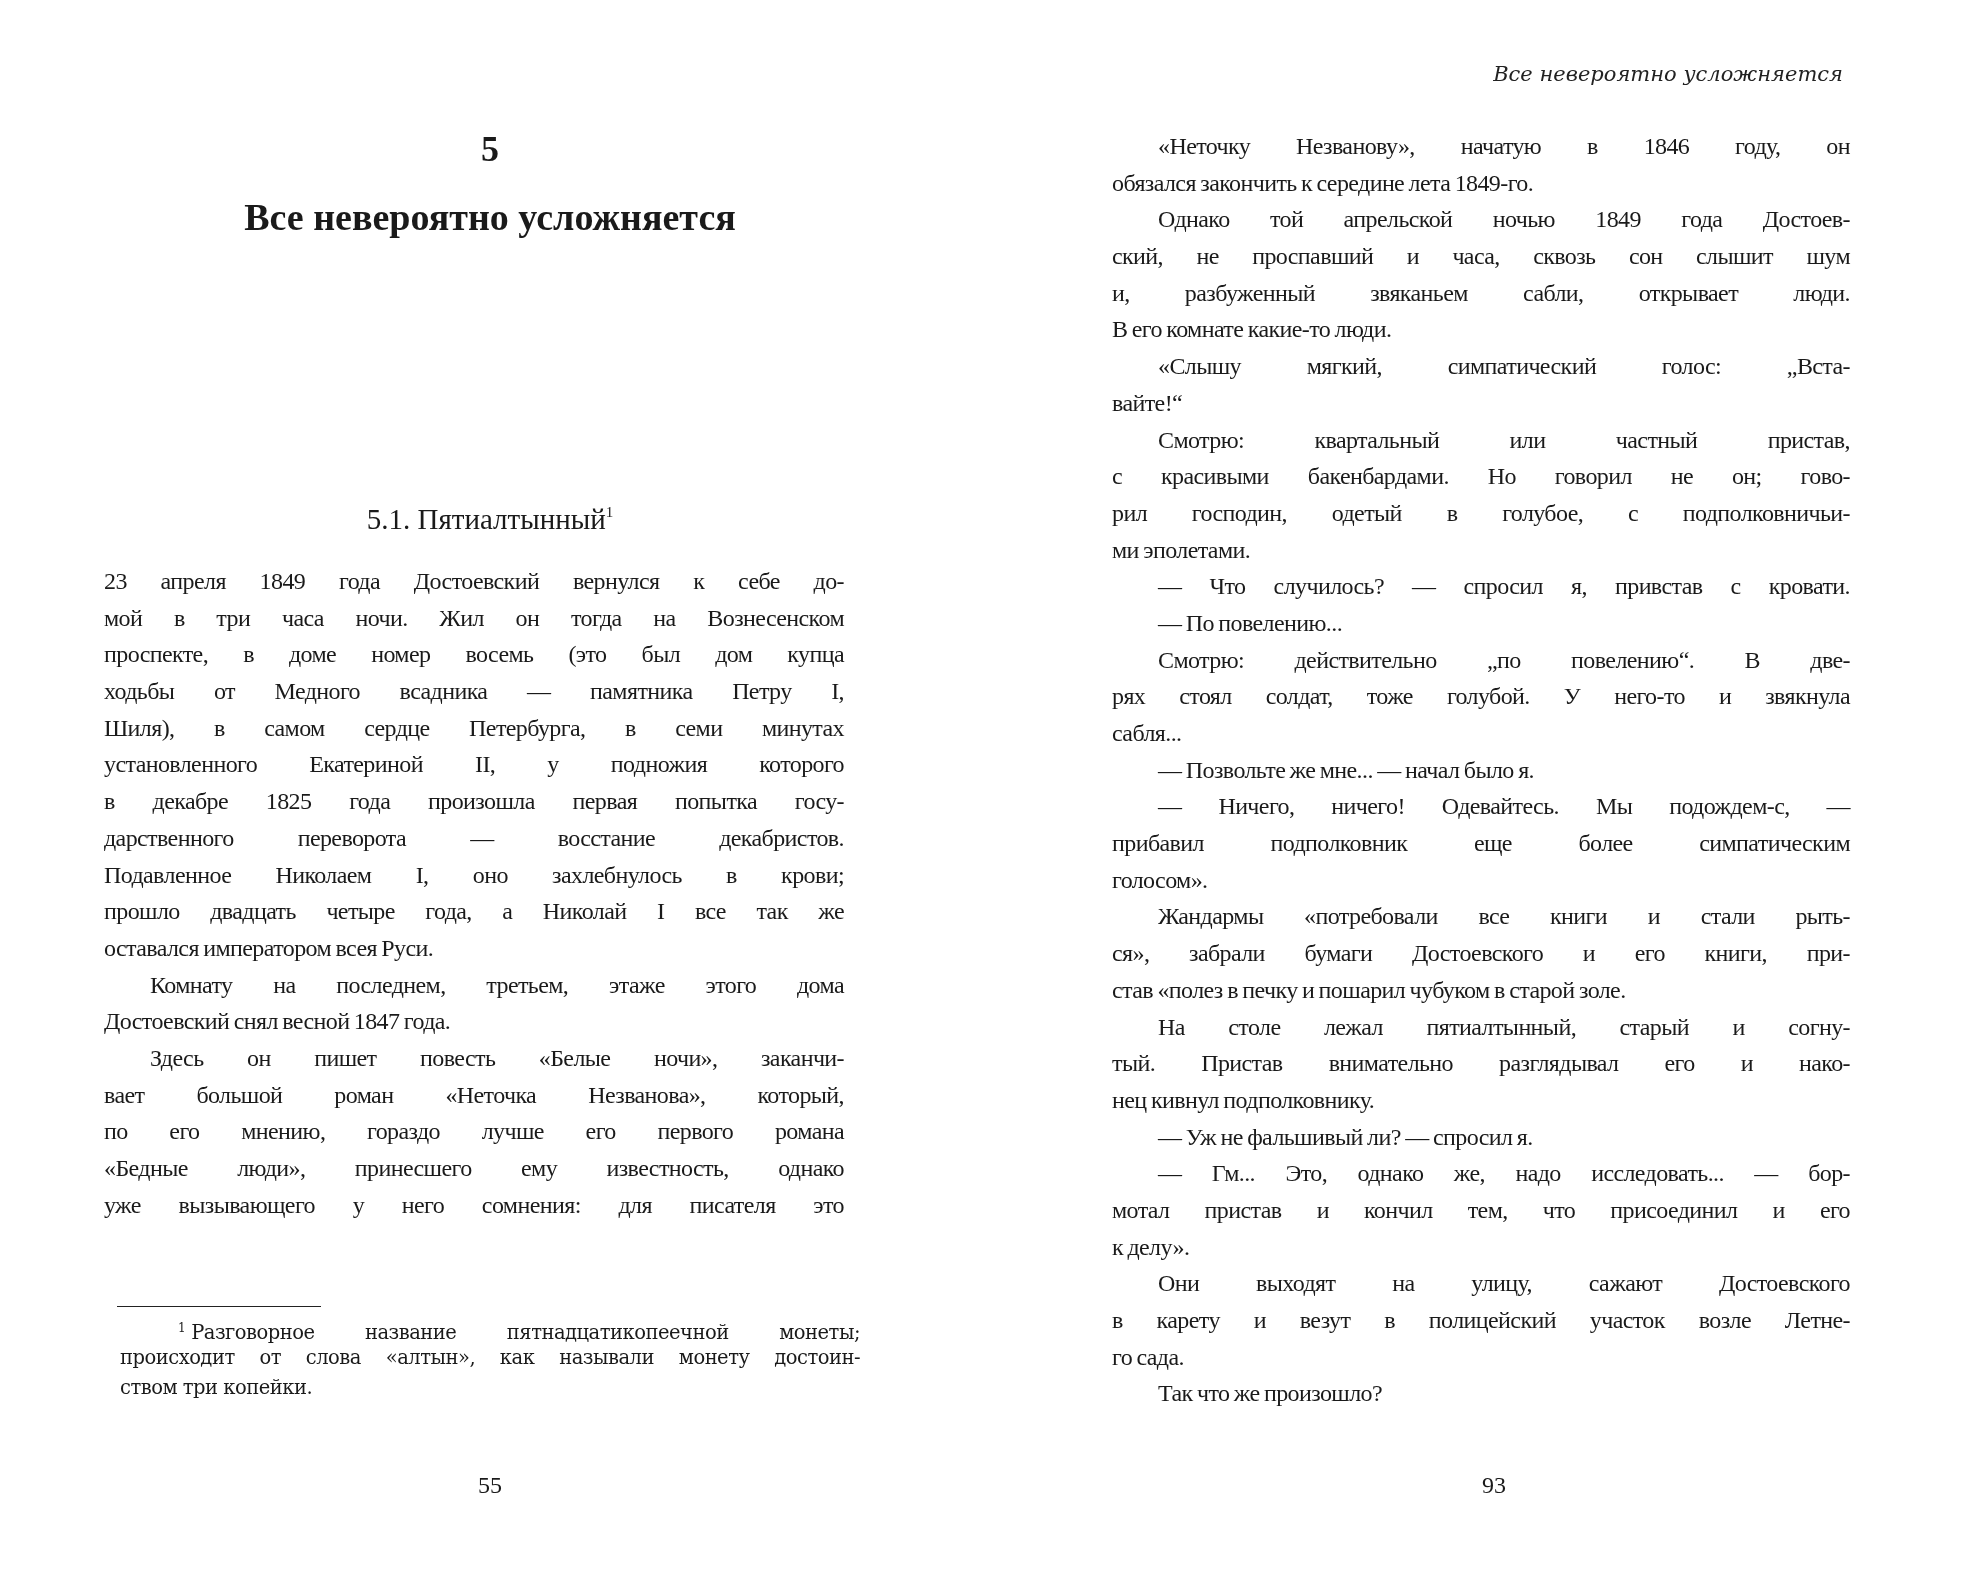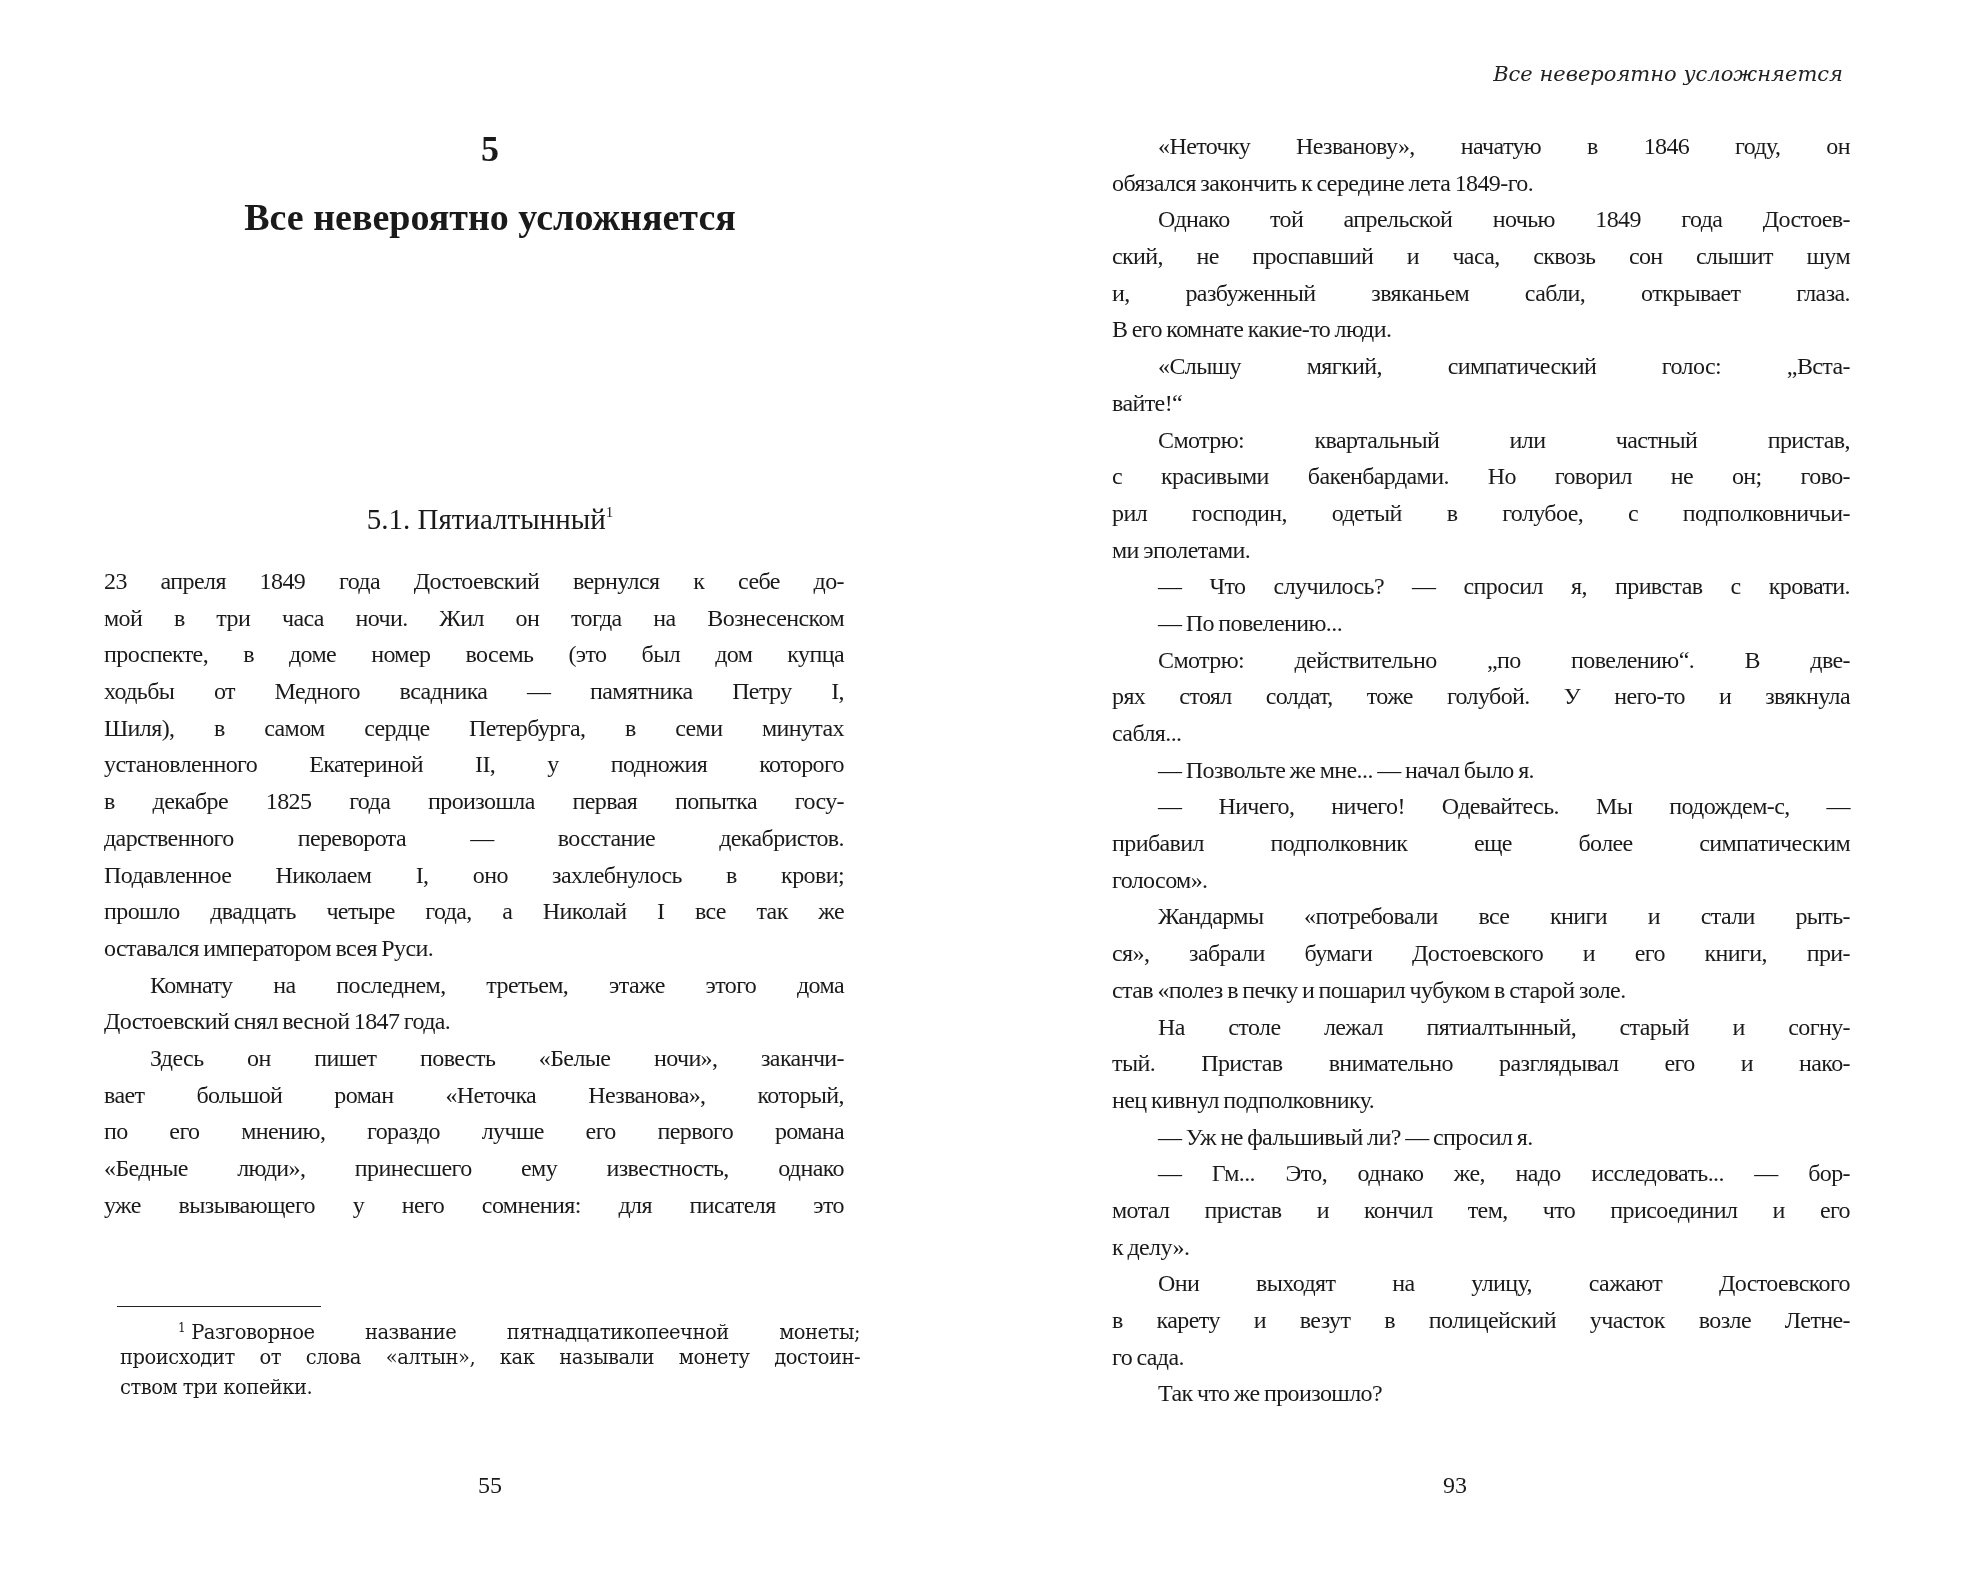--- a/index.html
+++ b/index.html
@@ -48,21 +48,21 @@
     letter-spacing: -0.5px;
   }
   .fn-line.last { text-align: left; text-align-last: left; }
   .fn-line.indent { padding-left: 58px; box-sizing: border-box; }
   .fn-line sup { font-size: 12px; vertical-align: 7px; margin-right: 6px; }
   .page-number {
     position: absolute; top: 1472px; width: 100px; text-align: center;
     font-family: "Liberation Serif", "DejaVu Serif", serif; font-size: 24px;
   }
   #page-left .page-number { left: 440px; }
-  #page-right .page-number { left: 420px; }
+  #page-right .page-number { left: 459px; }
 </style>
 </head>
 <body>
 
 <div class="page" id="page-left">
   <div class="chapter-num">5</div>
   <div class="chapter-title">Все невероятно усложняется</div>
   <div class="section-title"><span>5.1. Пятиалтынный</span><sup>1</sup></div>
   <div class="text-block" id="left-text">
       <span class="line">23 апреля 1849 года Достоевский вернулся к себе до-</span>
@@ -93,21 +93,21 @@
   <div class="page-number">55</div>
 </div>
 
 <div class="page" id="page-right">
   <div class="running-header">Все невероятно усложняется</div>
   <div class="text-block" id="right-text">
       <span class="line indent">«Неточку Незванову», начатую в 1846 году, он</span>
       <span class="line last">обязался закончить к середине лета 1849-го.</span>
       <span class="line indent">Однако той апрельской ночью 1849 года Достоев-</span>
       <span class="line">ский, не проспавший и часа, сквозь сон слышит шум</span>
-      <span class="line">и, разбуженный звяканьем сабли, открывает глаза.</span>
+      <span class="line">и, разбуженный звяканьем сабли, открывает люди.</span>
       <span class="line last">В его комнате какие-то люди.</span>
       <span class="line indent">«Слышу мягкий, симпатический голос: „Вста-</span>
       <span class="line last">вайте!“</span>
       <span class="line indent">Смотрю: квартальный или частный пристав,</span>
       <span class="line">с красивыми бакенбардами. Но говорил не он; гово-</span>
       <span class="line">рил господин, одетый в голубое, с подполковничьи-</span>
       <span class="line last">ми эполетами.</span>
       <span class="line indent">— Что случилось? — спросил я, привстав с кровати.</span>
       <span class="line indent last">— По повелению...</span>
       <span class="line indent">Смотрю: действительно „по повелению“. В две-</span>

